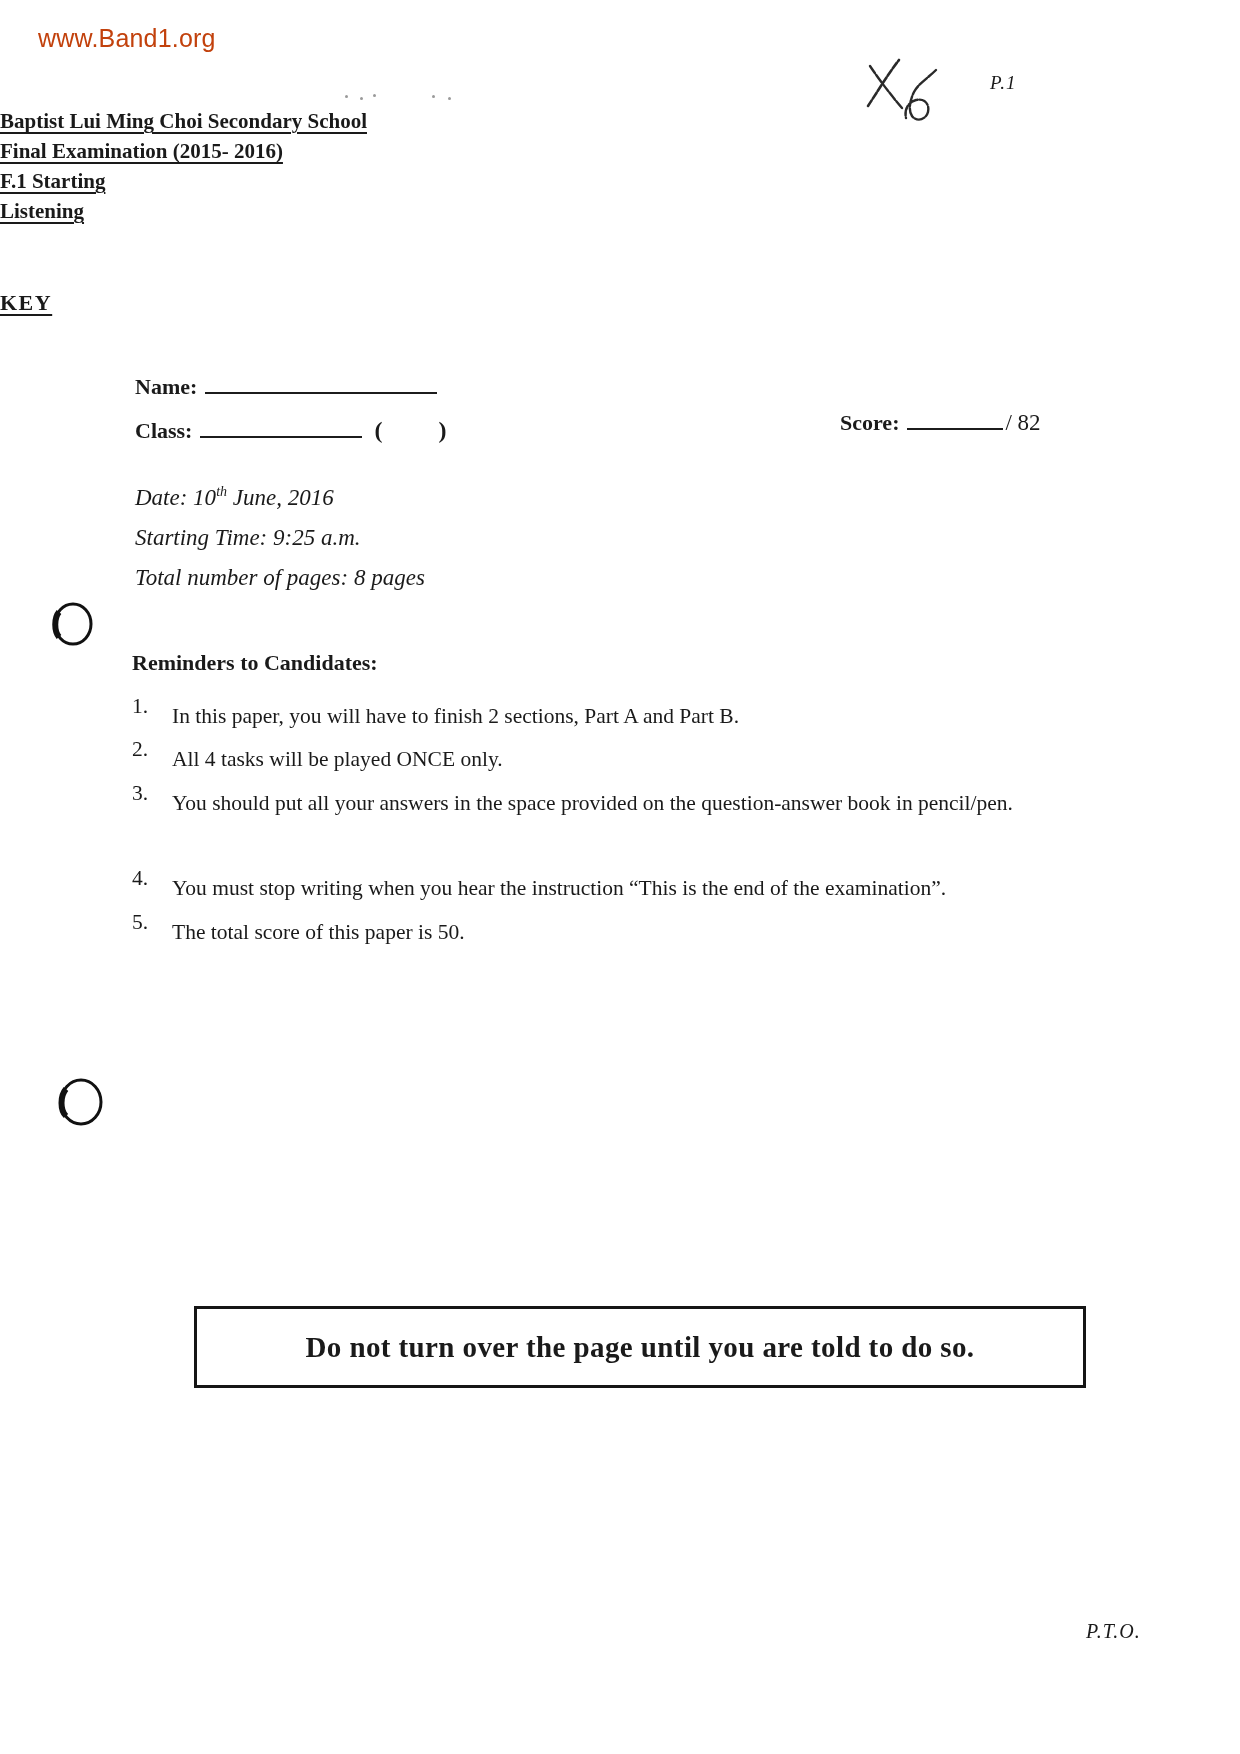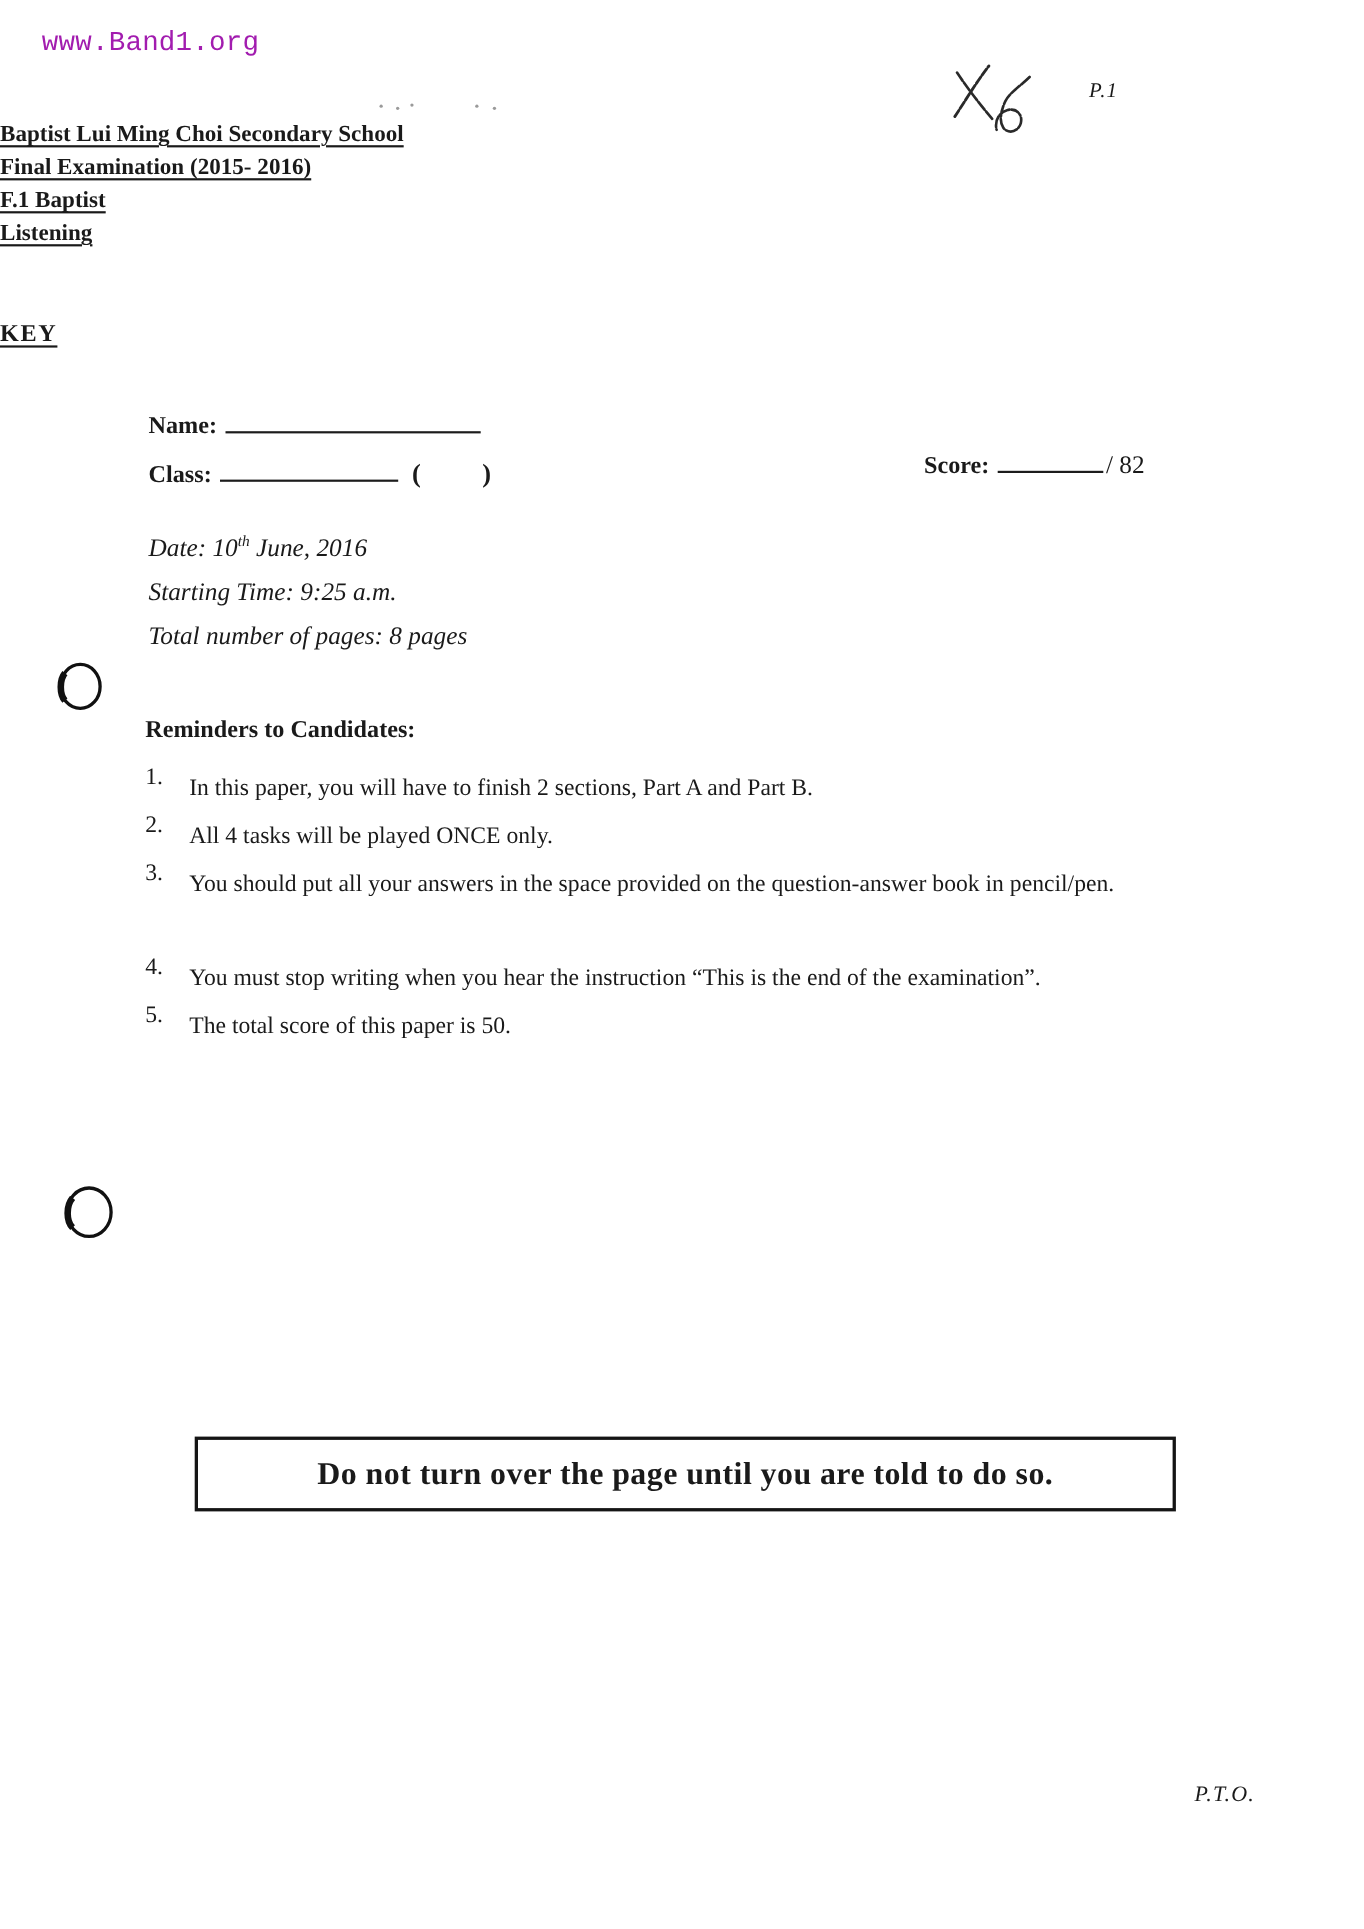--- a/index.html
+++ b/index.html
@@ -8,22 +8,22 @@
     position:relative;
     width:1240px; height:1754px;
     background:#ffffff;
     margin:0 auto;
     font-family:"Liberation Serif", serif;
     color:#1a1a1a;
     overflow:hidden;
   }
   .watermark {
     position:absolute; left:38px; top:24px;
-    font-family:Liberation Mono, monospace;
-    font-size:25px; color:#a21caf; letter-spacing:0.2px;
+    font-family:Liberation Sans, sans-serif;
+    font-size:25px; color:#c2410c; letter-spacing:0.2px;
   }
   .artifact-dot {
     position:absolute; width:3px; height:3px;
     background:#9a9a9a; border-radius:50%;
   }
   .hw-mark { position:absolute; }
   .page-label {
     position:absolute; left:990px; top:72px;
     font-style:italic; font-size:19px; letter-spacing:1px;
   }
@@ -57,22 +57,22 @@
   .punch-ring { position:absolute; }
   .reminders-title {
     position:absolute; left:132px; top:650px;
     font-weight:bold; font-size:22px;
   }
   .rem-item { position:absolute; font-size:21.5px; }
   .rem-num { position:absolute; left:132px; top:0; }
   .rem-text { position:absolute; left:172px; top:0; width:940px; line-height:44px; }
   .rem-text.w-narrow { width:850px; }
   .notice-box {
-    position:absolute; left:177px; top:1306px;
-    width:892px; height:68px;
+    position:absolute; left:194px; top:1306px;
+    width:892px; height:82px;
     border:3px solid #151515;
     display:flex; align-items:center; justify-content:center;
   }
   .notice-text {
     font-weight:bold; font-size:29px; letter-spacing:0.4px;
   }
   .pto {
     position:absolute; left:1086px; top:1620px;
     font-style:italic; font-size:20px; letter-spacing:1px;
   }
@@ -102,21 +102,21 @@
     <svg width="46" height="62" viewBox="0 0 46 62" fill="none">
       <path d="M38 4 C30 12, 20 18, 16 26 C12 34, 10 44, 14 50 C18 56, 28 54, 30 46 C32 38, 26 32, 18 34 C10 36, 6 44, 8 52" stroke="#2a2a2a" stroke-width="2.4" stroke-linecap="round" fill="none" stroke-dasharray="10 2"></path>
     </svg>
   </div>
 
   <div class="page-label">P.1</div>
 
   <div class="header-block">
     <div><span class="u">Baptist Lui Ming Choi Secondary School</span></div>
     <div><span class="u">Final Examination (2015- 2016)</span></div>
-    <div><span class="u">F.1 Baptist</span></div>
+    <div><span class="u">F.1 Starting</span></div>
     <div><span class="u">Listening</span></div>
   </div>
 
   <div class="key-block">
     <span class="u">KEY</span>
   </div>
 
   <div class="field-row" style="left:135px; top:372px;">
     <span>Name:</span><span class="blank" style="width:232px;"></span>
   </div>

